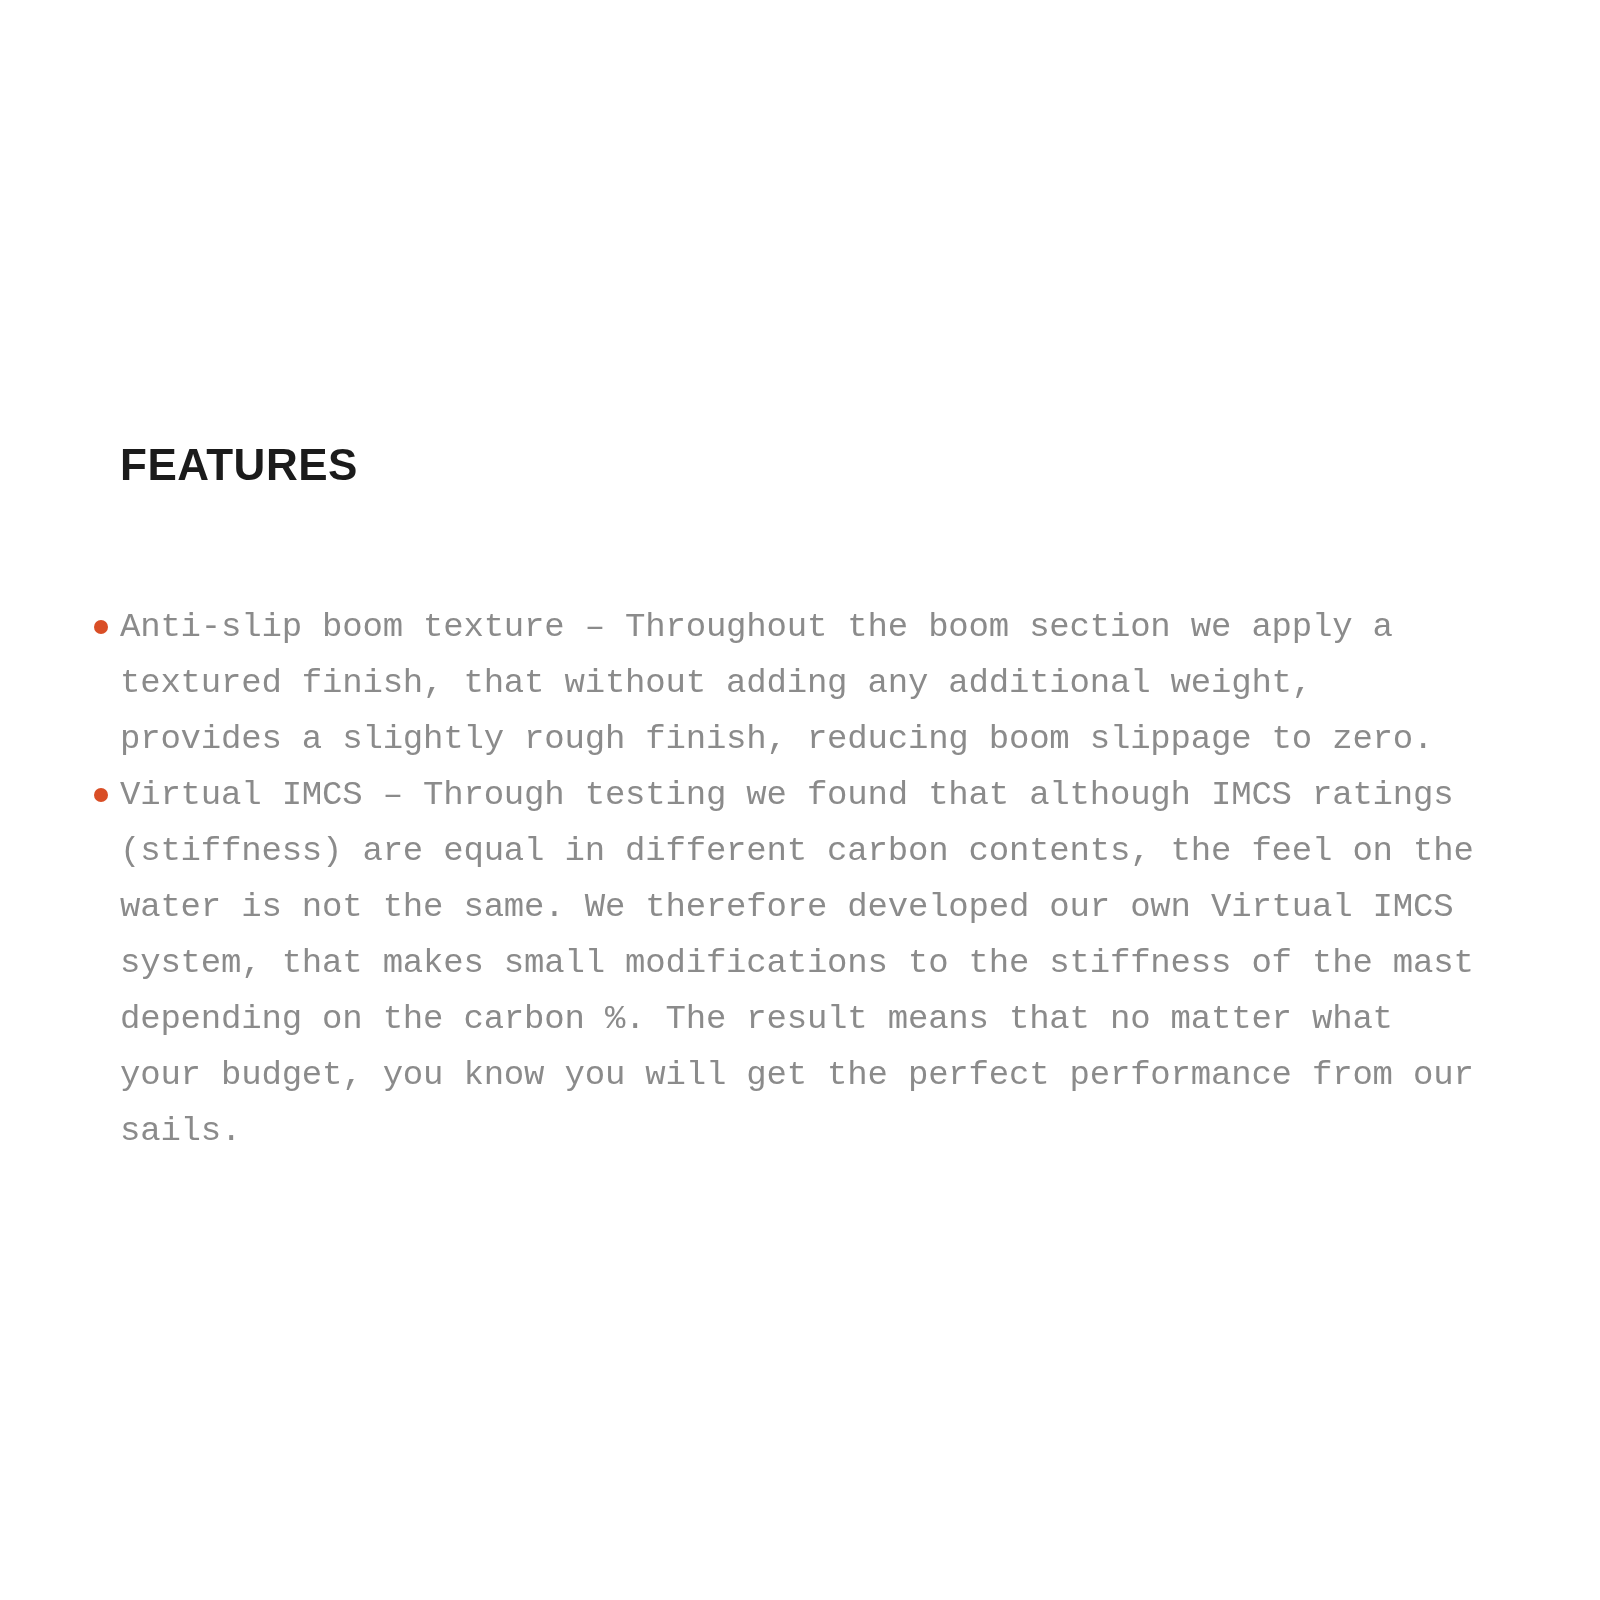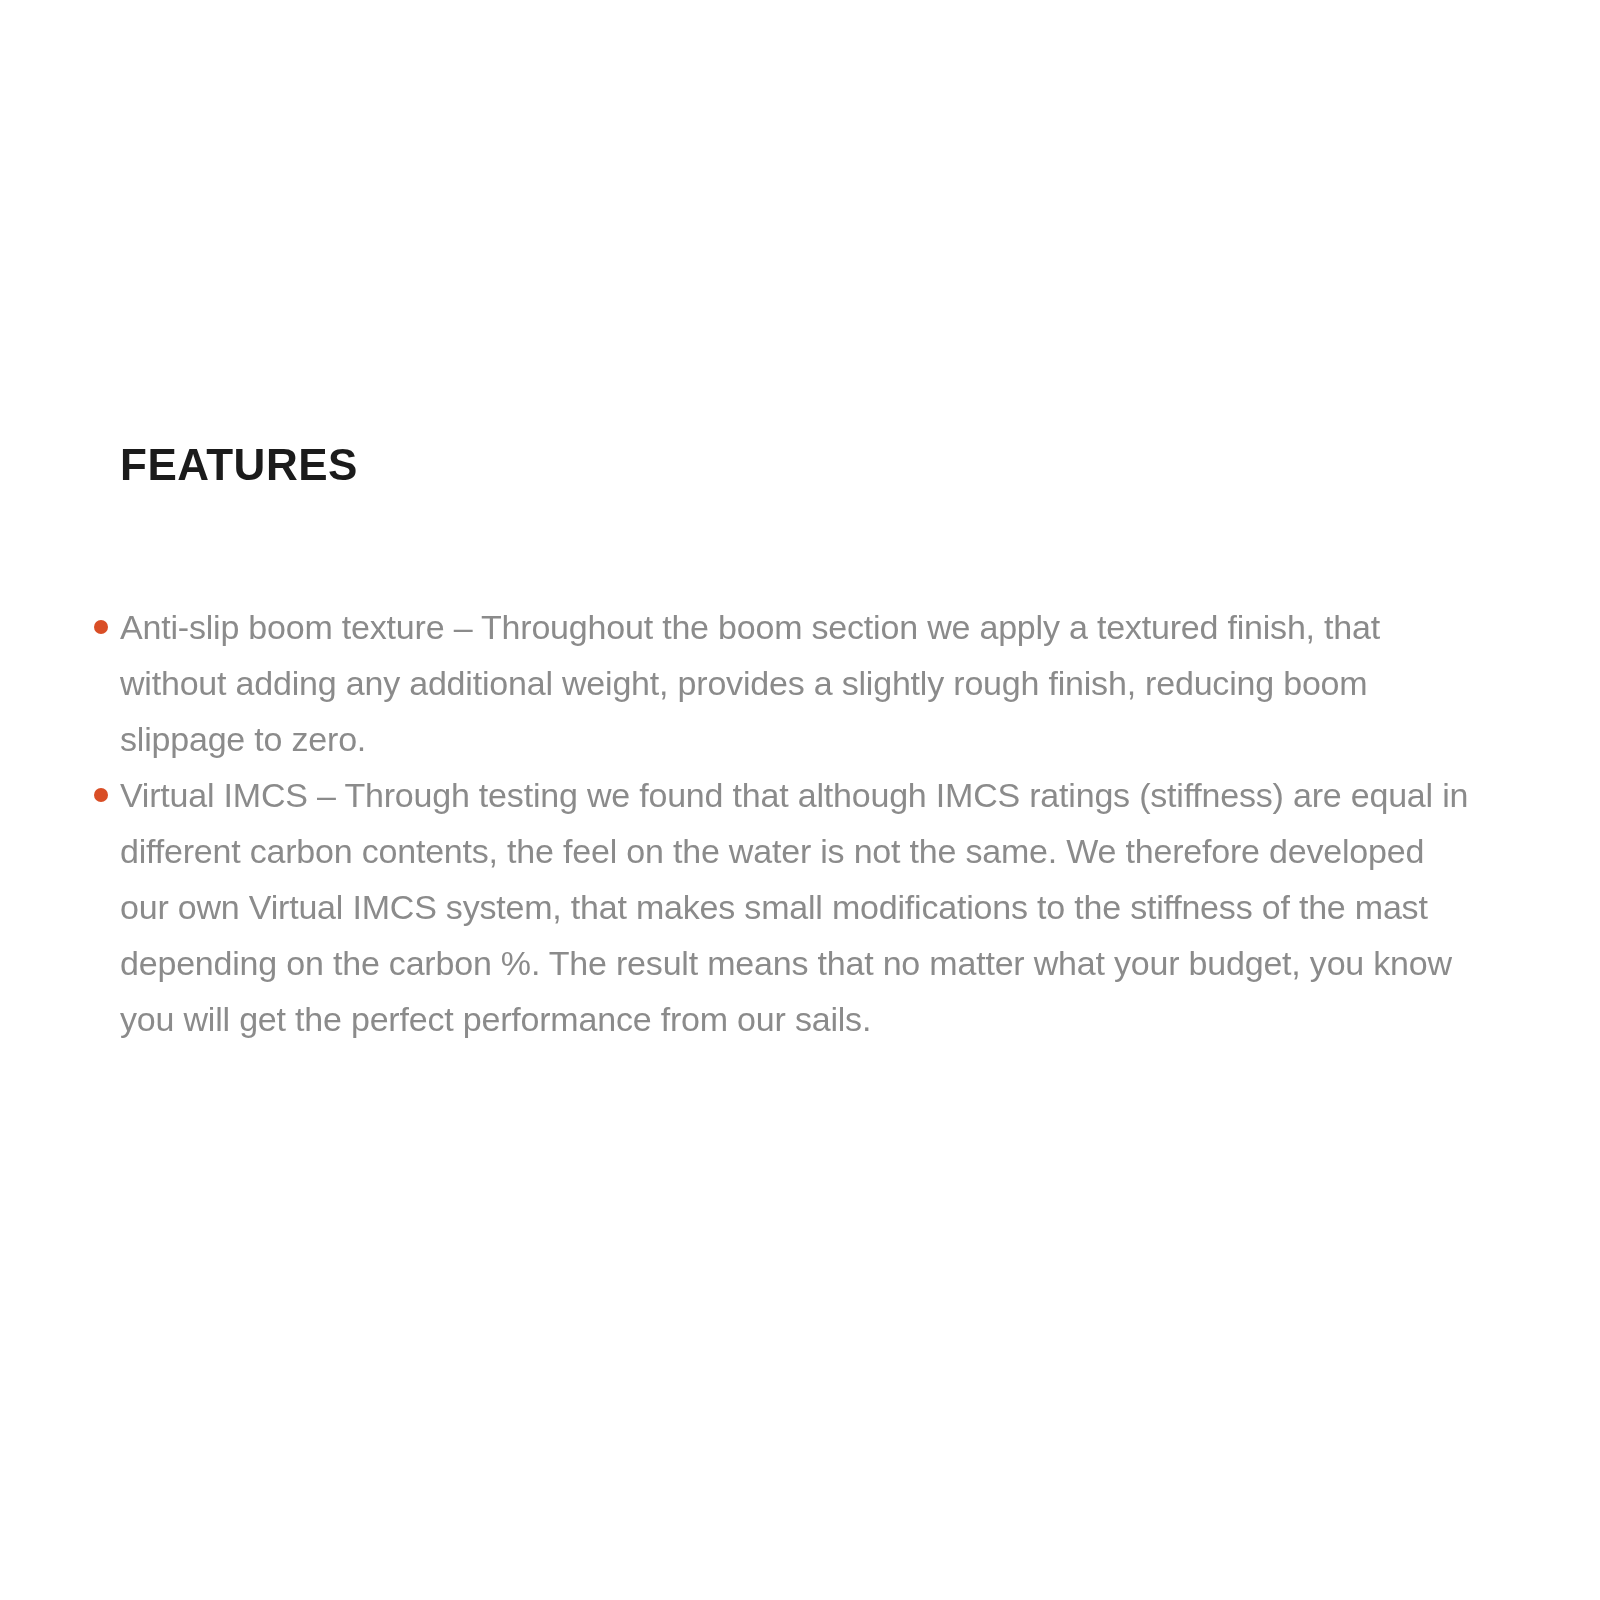--- a/index.html
+++ b/index.html
@@ -28,20 +28,21 @@
     font-weight:bold;
     letter-spacing:0.5px;
     line-height:1;
     color:var(--heading-color);
   }
   .features-list{
     margin:112px 0 0 80px;
     padding:0;
     list-style:none;
     width:1400px;
+    font-family:Liberation Mono, monospace;
   }
   .features-list li{
     position:relative;
     padding-left:40px;
     font-size:34px;
     line-height:56px;
     letter-spacing:-0.2px;
     color:var(--text-color);
   }
   .bullet{

